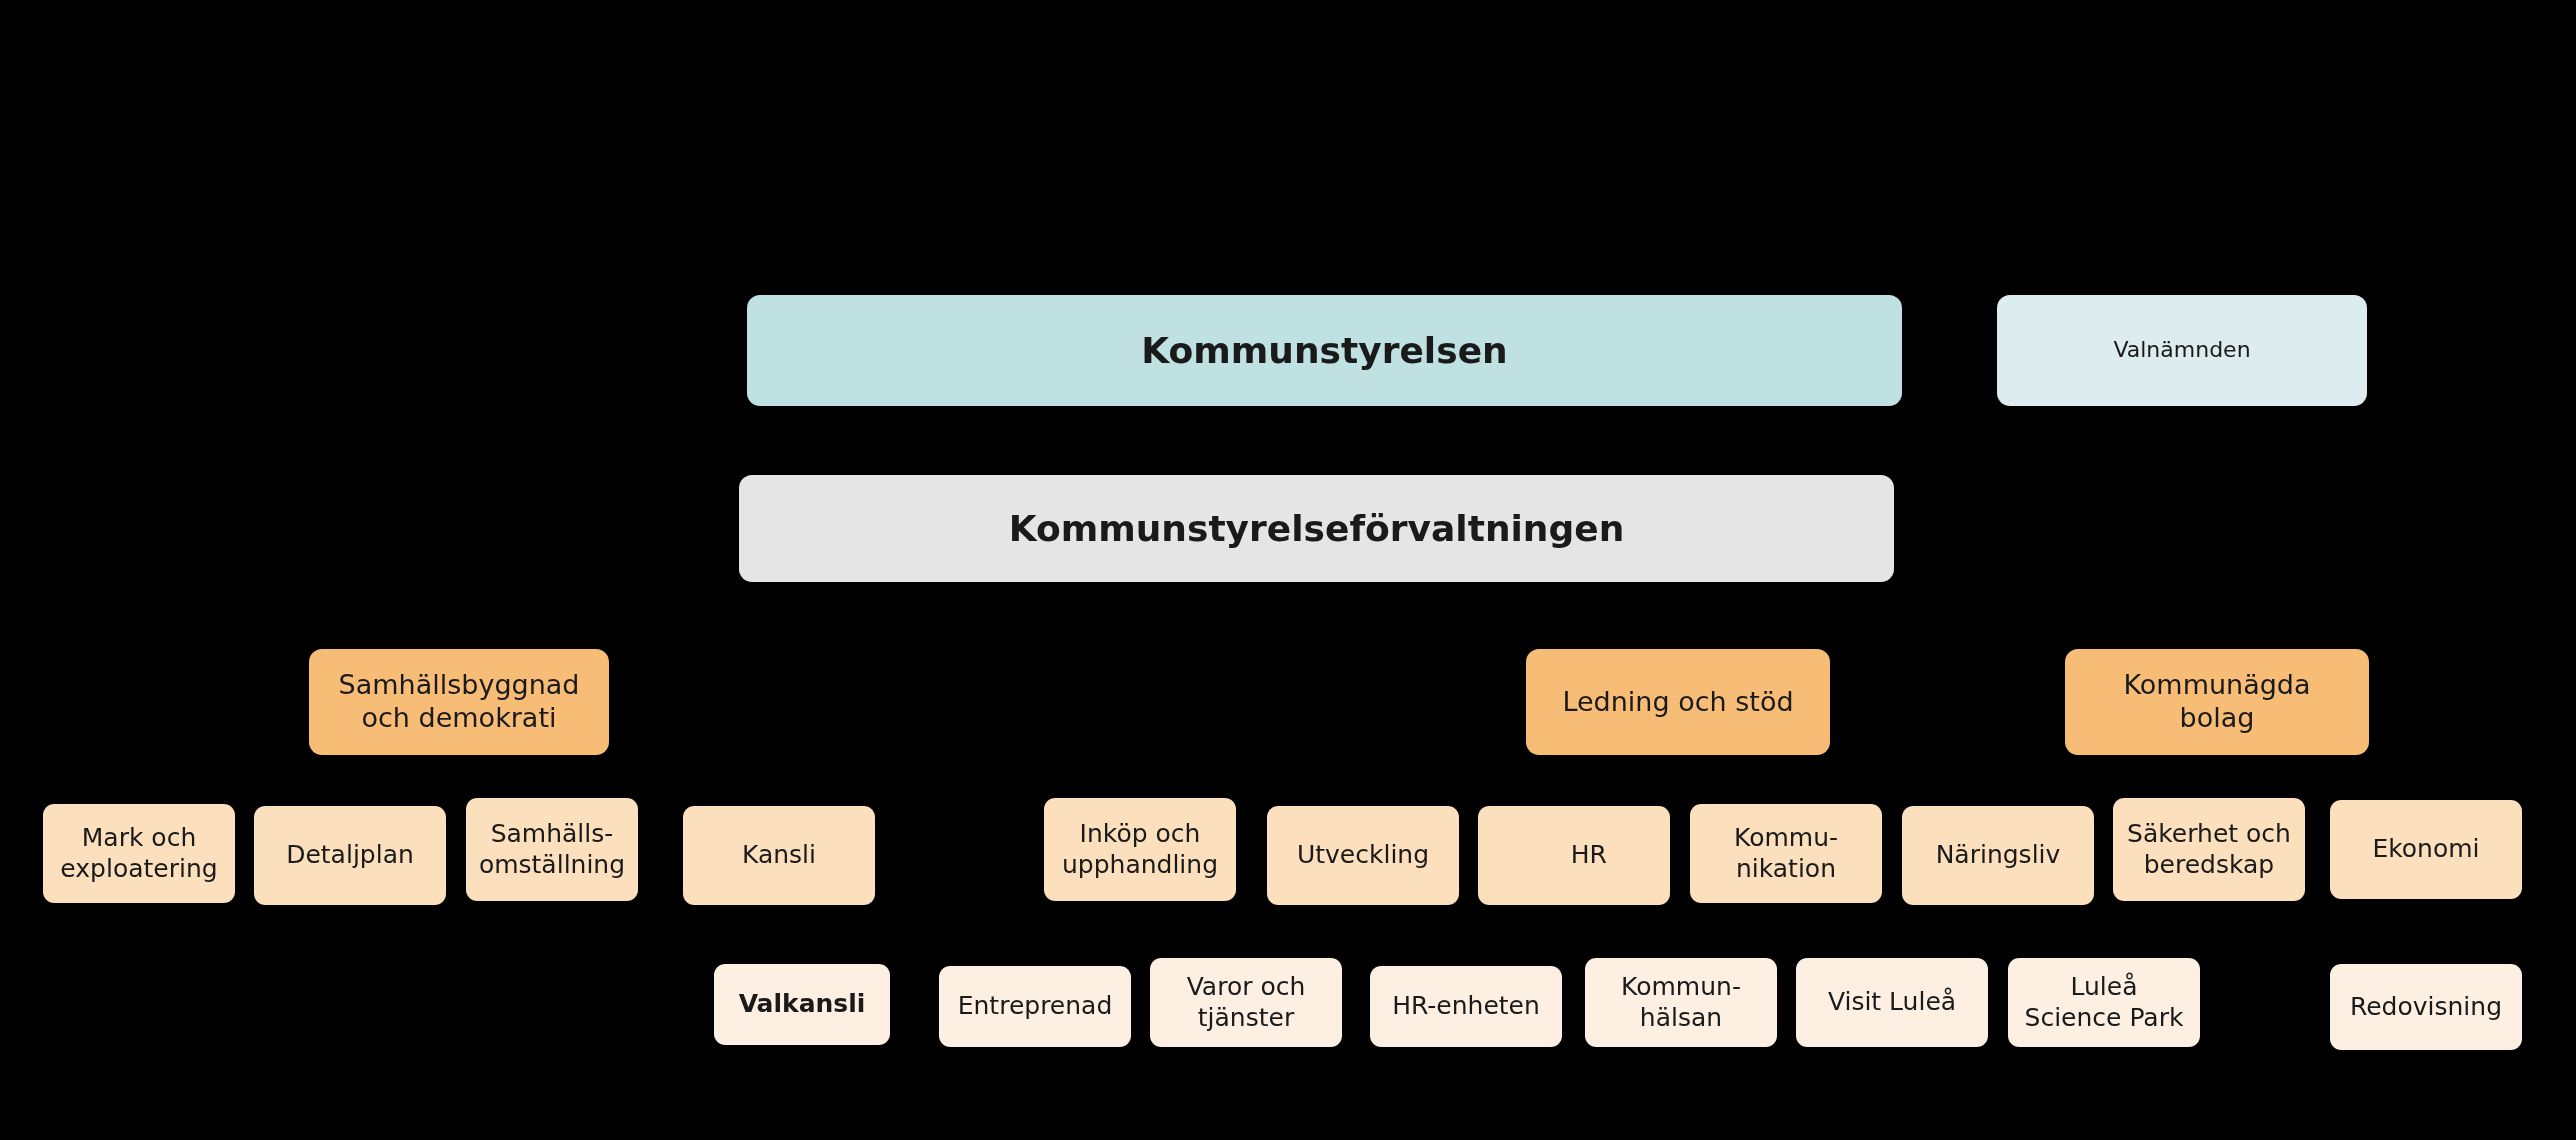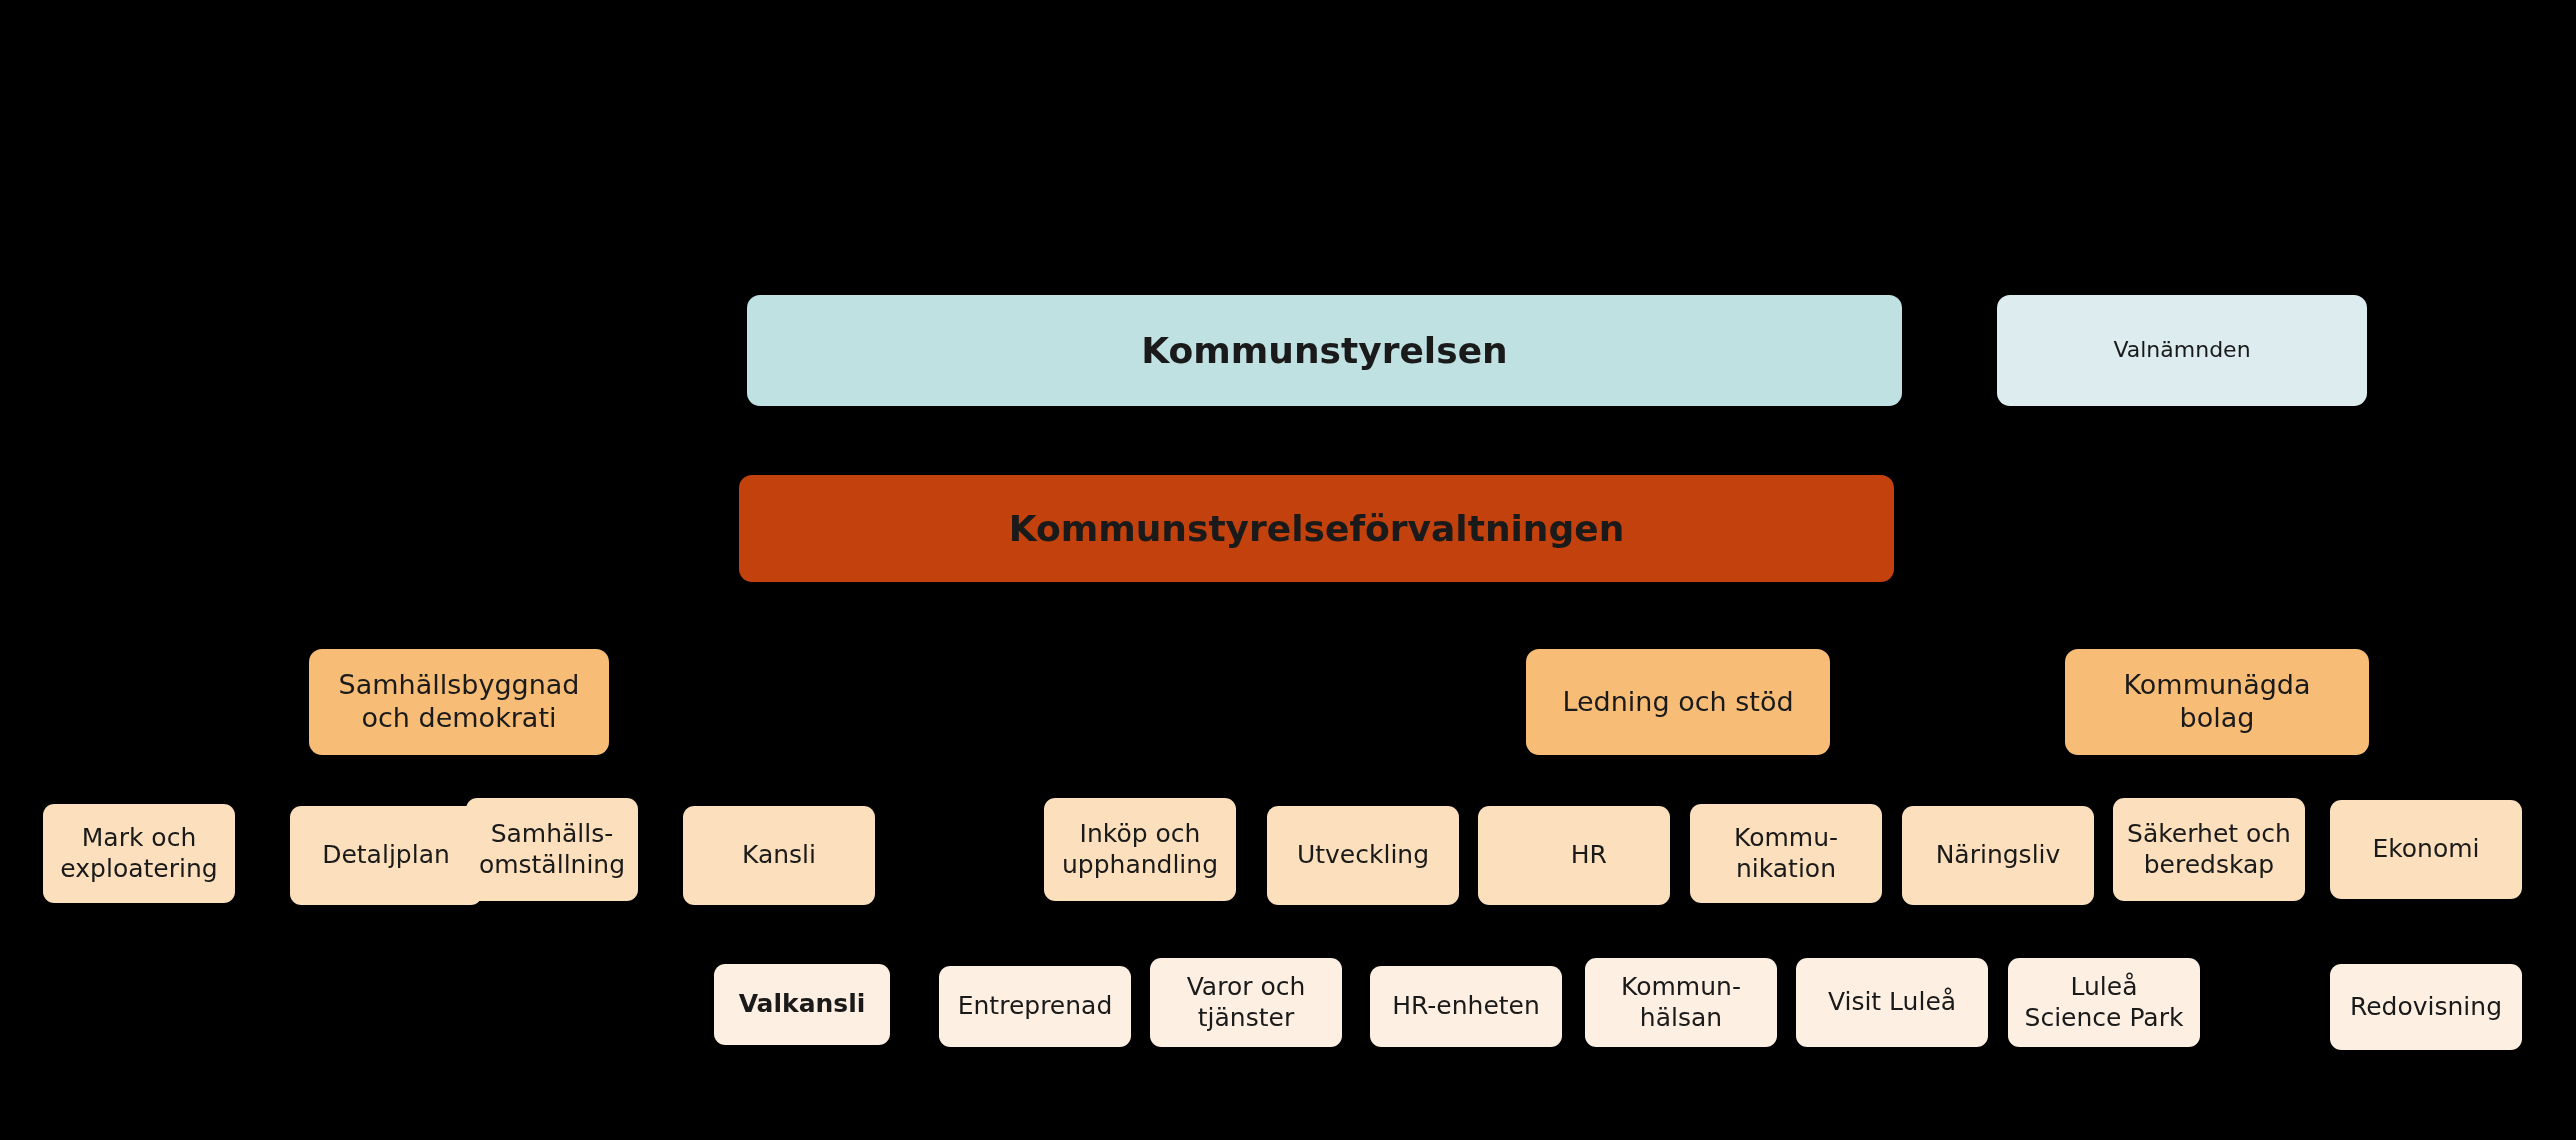--- a/index.html
+++ b/index.html
@@ -36,21 +36,21 @@
     margin-left: 8px;
   }
   .lvl-board-alt {
     background: #dcecef;
     border-radius: 13px;
     font-weight: normal;
     font-size: 22px;
     justify-content: center;
   }
   .lvl-admin {
-    background: #c2410c;
+    background: #e5e5e5;
     border-radius: 13px;
     font-weight: bold;
     font-size: 36px;
   }
   .lvl-dept {
     background: #f7bd77;
     border-radius: 13px;
     font-weight: normal;
     font-size: 27px;
   }
@@ -74,21 +74,21 @@
     <div class="node lvl-board" style="left: 739px; top: 295px; width: 1155px; height: 111px;"><span>Kommunstyrelsen</span></div>
     <div class="node lvl-board-alt" style="left: 1997px; top: 295px; width: 370px; height: 111px;"><span>Valnämnden</span></div>
     <div class="node lvl-admin" style="left: 739px; top: 475px; width: 1155px; height: 107px;"><span>Kommunstyrelseförvaltningen</span></div>
     <div class="node lvl-dept" style="left: 309px; top: 649px; width: 300px; height: 106px;"><span>Samhällsbyggnad
 och demokrati</span></div>
     <div class="node lvl-dept" style="left: 1526px; top: 649px; width: 304px; height: 106px;"><span>Ledning och stöd</span></div>
     <div class="node lvl-dept" style="left: 2065px; top: 649px; width: 304px; height: 106px;"><span>Kommunägda
 bolag</span></div>
     <div class="node lvl-unit" style="left: 43px; top: 804px; width: 192px; height: 99px;"><span>Mark och
 exploatering</span></div>
-    <div class="node lvl-unit" style="left: 254px; top: 806px; width: 192px; height: 99px; margin-left: 36px;"><span>Detaljplan</span></div>
+    <div class="node lvl-unit" style="left: 254px; top: 806px; width: 192px; height: 99px;"><span>Detaljplan</span></div>
     <div class="node lvl-unit" style="left: 466px; top: 798px; width: 172px; height: 103px;"><span>Samhälls-
 omställning</span></div>
     <div class="node lvl-unit" style="left: 683px; top: 806px; width: 192px; height: 99px;"><span>Kansli</span></div>
     <div class="node lvl-unit" style="left: 1044px; top: 798px; width: 192px; height: 103px;"><span>Inköp och
 upphandling</span></div>
     <div class="node lvl-unit" style="left: 1267px; top: 806px; width: 192px; height: 99px;"><span>Utveckling</span></div>
     <div class="node lvl-unit" style="left: 1478px; top: 806px; width: 192px; height: 99px; padding-left: 36px;"><span>HR</span></div>
     <div class="node lvl-unit" style="left: 1690px; top: 804px; width: 192px; height: 99px;"><span>Kommu-
 nikation</span></div>
     <div class="node lvl-unit" style="left: 1902px; top: 806px; width: 192px; height: 99px;"><span>Näringsliv</span></div>

